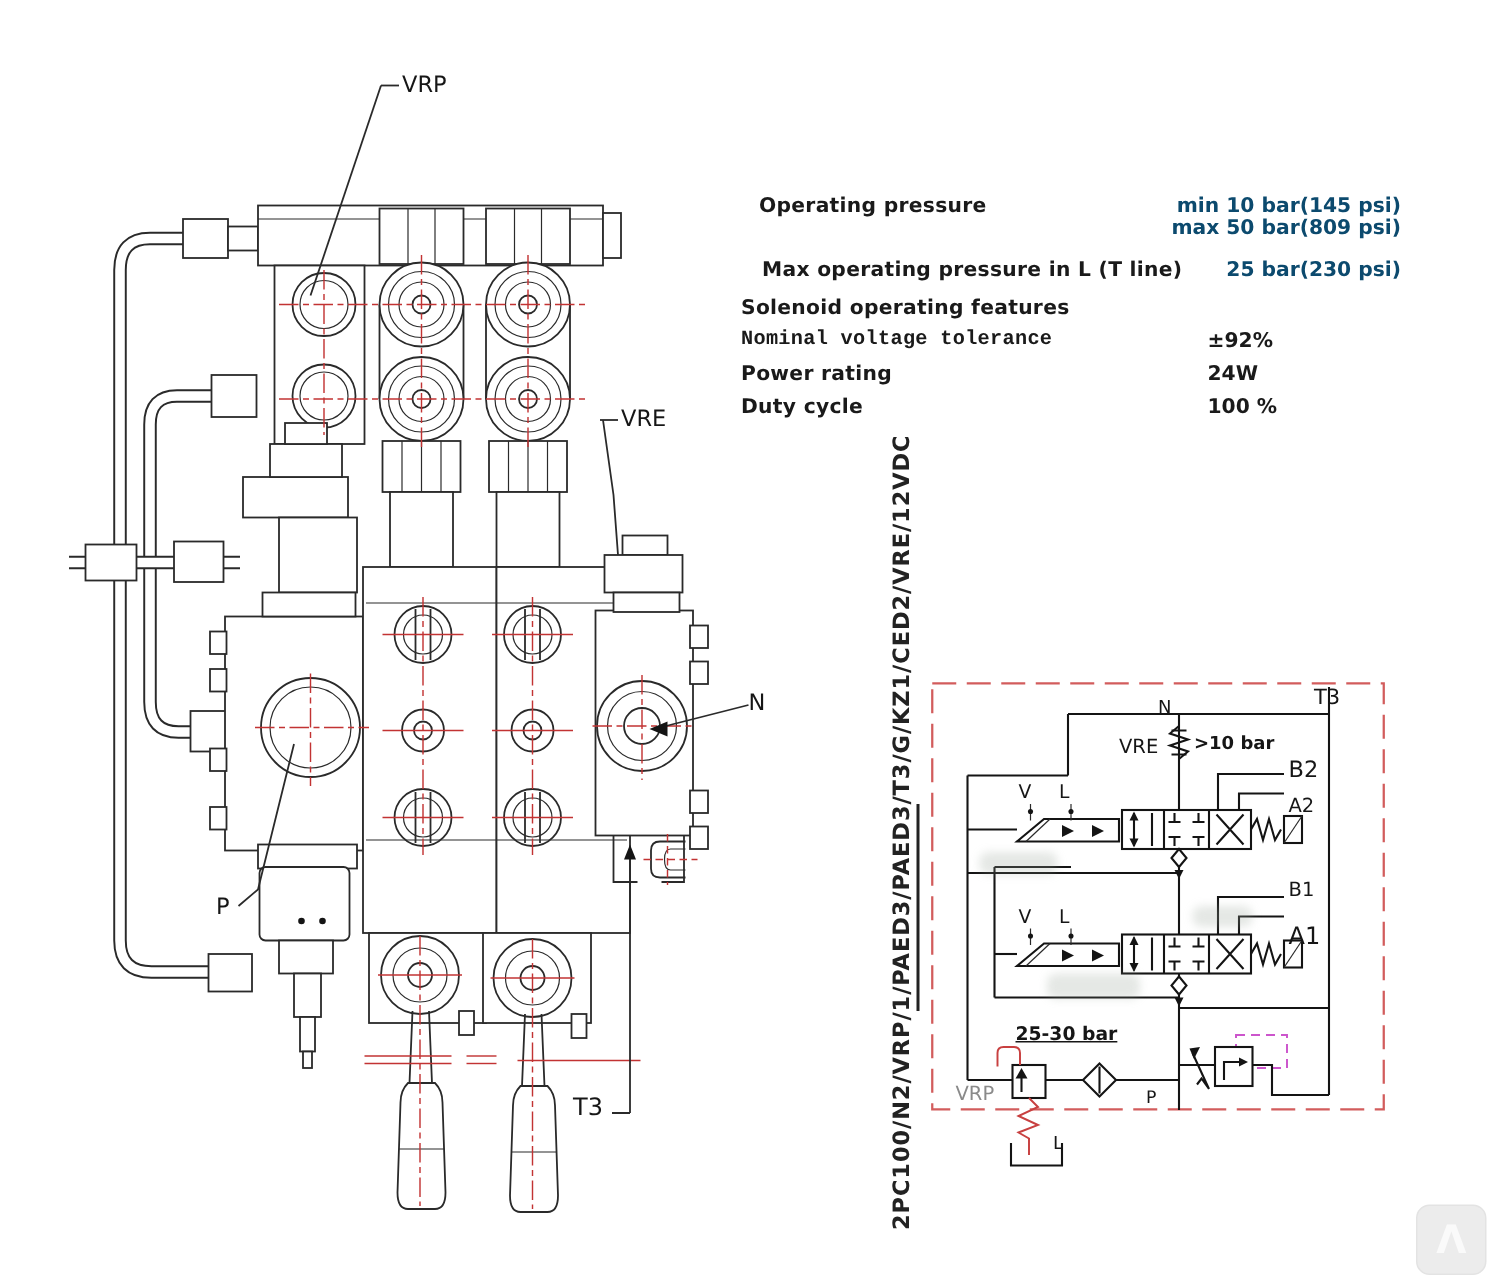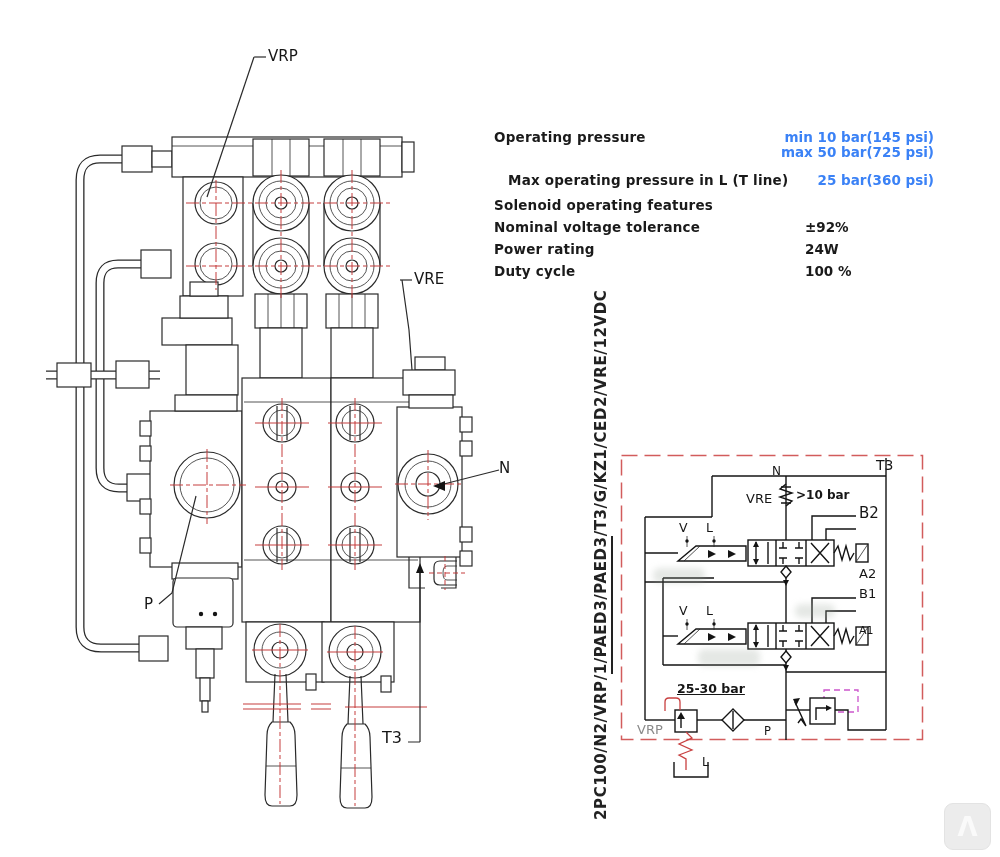--- a/index.html
+++ b/index.html
@@ -1,21 +1,21 @@
 <!DOCTYPE html>
 <html><head>
 <meta charset="utf-8">
 <style>
   html,body{margin:0;padding:0;background:#fff;}
   #canvas{position:relative;width:1000px;height:857px;background:#ffffff;overflow:hidden;
           font-family:"DejaVu Sans","Liberation Sans",sans-serif;}
   svg{position:absolute;left:0;top:0;}
   .lbl{position:absolute;color:#161616;font-weight:400;white-space:nowrap;}
   .spec-label{position:absolute;color:#1a1a1a;font-size:13.5px;font-weight:600;letter-spacing:.2px;white-space:nowrap;}
-  .spec-val-r{position:absolute;left:700px;width:234px;text-align:right;color:#3b82f6;font-size:13.5px;font-weight:600;white-space:nowrap;}
+  .spec-val-r{position:absolute;left:700px;width:234px;text-align:right;color:#0c4a6e;font-size:13.5px;font-weight:600;white-space:nowrap;}
   .spec-val-l{position:absolute;left:805px;color:#1a1a1a;font-size:13.5px;font-weight:600;white-space:nowrap;}
   #model-code{position:absolute;left:592px;top:820px;transform:rotate(-90deg);transform-origin:0 0;
               font-size:15px;font-weight:700;color:#222;letter-spacing:.6px;white-space:nowrap;}
   #model-code .u{border-bottom:2px solid #222;padding-bottom:1px;}
   .smudge{position:absolute;background:rgba(150,165,150,.25);filter:blur(3px);border-radius:6px;}
   #wm-logo{position:absolute;left:944px;top:803px;width:45px;height:45px;border-radius:9px;
            background:#ececec;border:1px solid #e3e3e3;display:flex;align-items:center;justify-content:center;
            color:#fafafa;font-size:26px;font-weight:700;}
   .k{stroke:#2a2a2a;fill:none;stroke-width:1.2;}
   .kf{stroke:#2a2a2a;fill:#fff;stroke-width:1.2;}
@@ -343,30 +343,30 @@
         <path class="sch" d="M816,720 V708 H826"></path>
           <polygon class="fill" points="826,705 832,708 826,711"></polygon>
         <path class="sch" d="M806,726 L801,719 L798,723 M806,726 L795,702"></path>
           <polygon class="fill" points="793,699 800,698 796,706"></polygon>
         <path class="sch" d="M835,710 H848 V730 H886"></path>
       </g>
     </g>
   </svg>
 
   <div>
-    <div class="spec-label" style="left:494px;top:129px;">Operating pressure</div>
+    <div class="spec-label" style="left:506px;top:129px;">Operating pressure</div>
     <div class="spec-val-r" style="top:129px;">min 10 bar(145 psi)</div>
-    <div class="spec-val-r" style="top:144px;">max 50 bar(725 psi)</div>
+    <div class="spec-val-r" style="top:144px;">max 50 bar(809 psi)</div>
 
     <div class="spec-label" style="left:508px;top:172px;">Max operating pressure in L (T line)</div>
-    <div class="spec-val-r" style="top:172px;">25 bar(360 psi)</div>
+    <div class="spec-val-r" style="top:172px;">25 bar(230 psi)</div>
 
     <div class="spec-label" style="left:494px;top:197px;">Solenoid operating features</div>
 
-    <div class="spec-label" style="left:494px;top:219px;">Nominal voltage tolerance</div>
+    <div class="spec-label" style="left:494px;top:219px;font-family:Liberation Mono, monospace;">Nominal voltage tolerance</div>
     <div class="spec-val-l" style="top:219px;">±92%</div>
 
     <div class="spec-label" style="left:494px;top:241px;">Power rating</div>
     <div class="spec-val-l" style="top:241px;">24W</div>
 
     <div class="spec-label" style="left:494px;top:263px;">Duty cycle</div>
     <div class="spec-val-l" style="top:263px;">100 %</div>
   </div>
 
   <div class="lbl" style="left:268px;top:47px;font-size:15px;">VRP</div>
@@ -375,25 +375,25 @@
   <div class="lbl" style="left:144px;top:595px;font-size:15px;">P</div>
   <div class="lbl" style="left:382px;top:728px;font-size:16px;">T3</div>
 
   <div class="lbl" style="left:876px;top:457px;font-size:14px;">T3</div>
   <div class="lbl" style="left:772px;top:464px;font-size:12px;">N</div>
   <div class="lbl" style="left:746px;top:491px;font-size:13px;">VRE</div>
   <div class="lbl" style="left:796px;top:488px;font-size:12px;font-weight:600;">&gt;10 bar</div>
   <div class="lbl" style="left:679px;top:520px;font-size:12.5px;font-weight:500;">V</div>
   <div class="lbl" style="left:706px;top:520px;font-size:12.5px;font-weight:500;">L</div>
   <div class="lbl" style="left:859px;top:504px;font-size:15px;">B2</div>
-  <div class="lbl" style="left:859px;top:530px;font-size:13px;margin-top:36px;">A2</div>
+  <div class="lbl" style="left:859px;top:530px;font-size:13px;">A2</div>
   <div class="lbl" style="left:679px;top:603px;font-size:12.5px;font-weight:500;">V</div>
   <div class="lbl" style="left:706px;top:603px;font-size:12.5px;font-weight:500;">L</div>
   <div class="lbl" style="left:859px;top:586px;font-size:13px;">B1</div>
-  <div class="lbl" style="left:859px;top:614px;font-size:11px;margin-top:10px;">A1</div>
+  <div class="lbl" style="left:859px;top:614px;font-size:16px;">A1</div>
   <div class="lbl" style="left:677px;top:681px;font-size:12.5px;font-weight:600;text-decoration:underline;">25-30 bar</div>
   <div class="lbl" style="left:637px;top:722px;font-size:13px;color:#8a8a8a;">VRP</div>
   <div class="lbl" style="left:764px;top:724px;font-size:11.5px;">P</div>
   <div class="lbl" style="left:702px;top:755px;font-size:12px;font-weight:500;">L</div>
 
   <div id="model-code">
     <span>2PC100/N2/VRP/</span><span class="u">1/PAED3/PAED3</span><span>/T3/G/KZ1/CED2/VRE/12VDC</span>
   </div>
 
   <div class="smudge" style="left:653px;top:568px;width:52px;height:15px;"></div>

